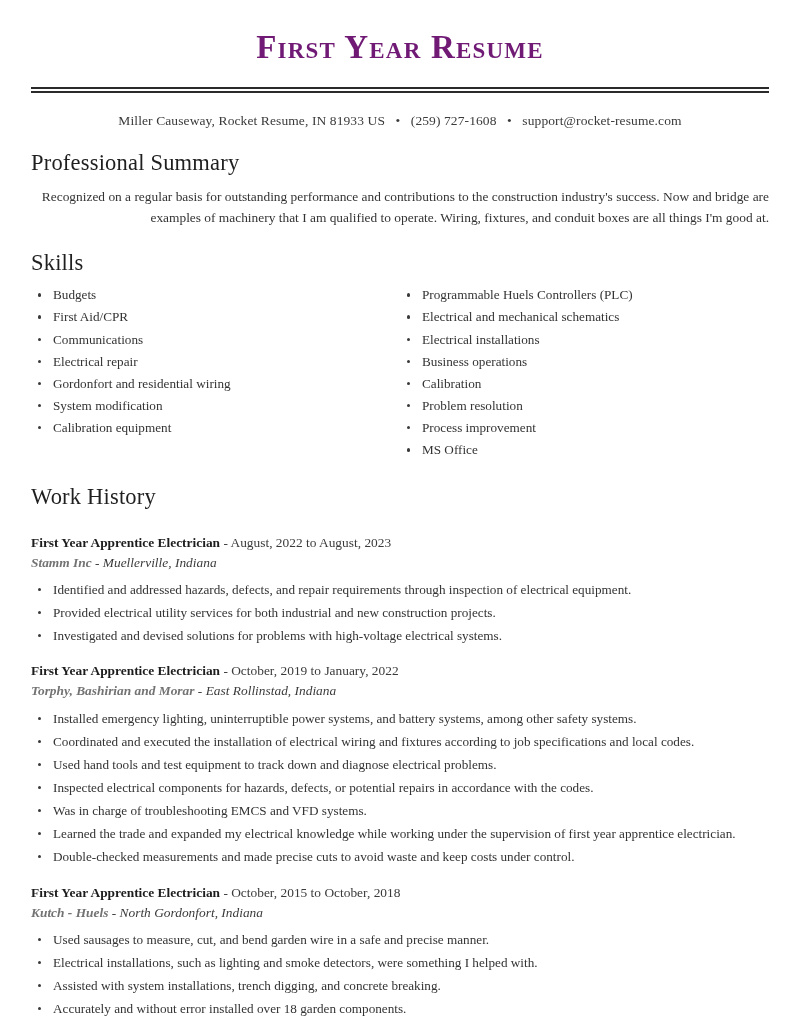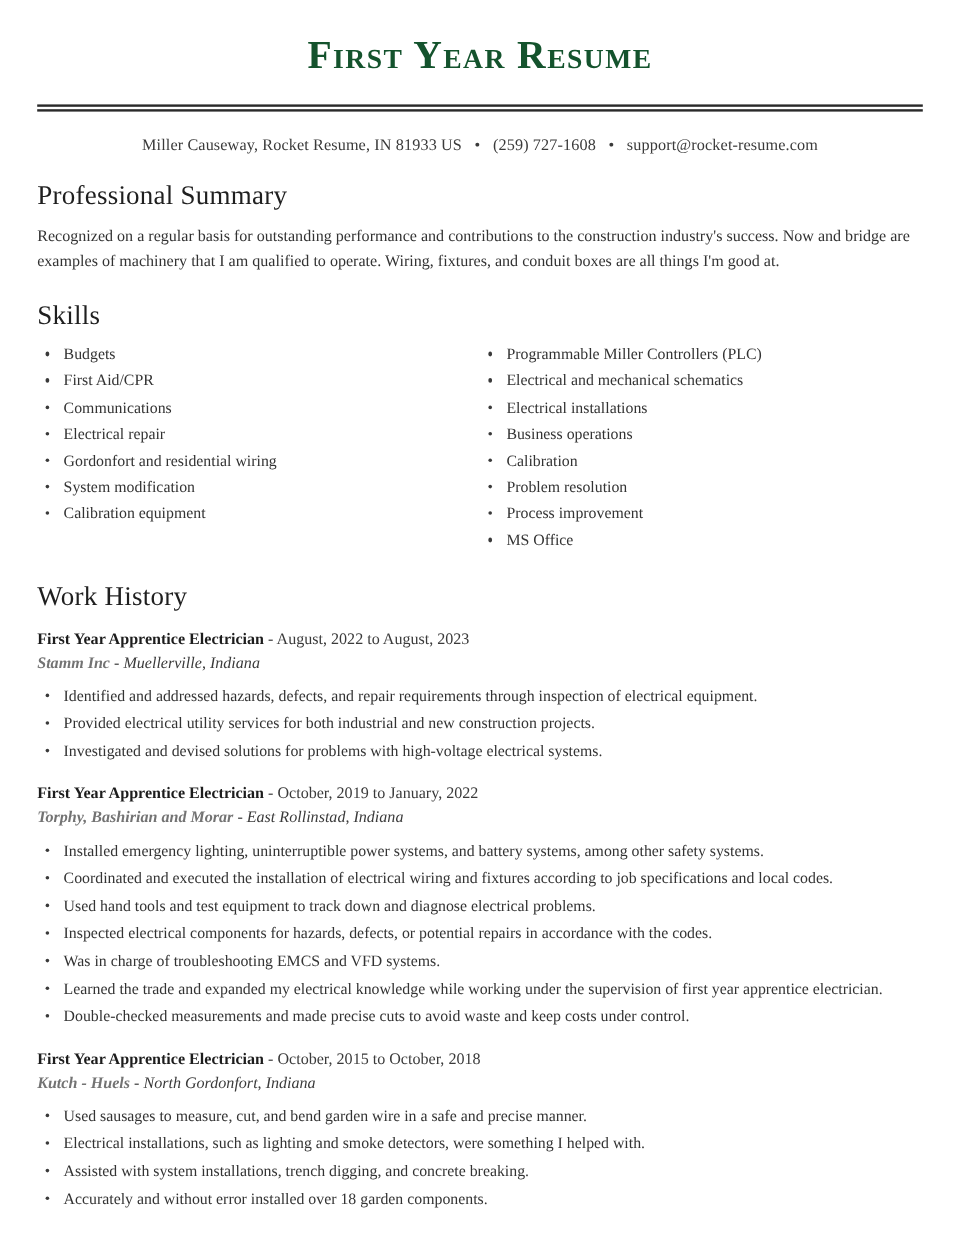--- a/index.html
+++ b/index.html
@@ -22,21 +22,21 @@
   }
 
   
   .resume-title {
     text-align: center;
     font-family: "Liberation Serif", "DejaVu Serif", serif;
     font-weight: bold;
     font-variant: small-caps;
     font-size: 33px;
     letter-spacing: 1.2px;
-    color: #14532d;
+    color: #701a75;
     margin: 4px 0 0 0;
     line-height: 1.2;
   }
   .divider-double {
     margin-top: 19px;
     height: 6px;
     border-top: 2px solid #2a2a2a;
     border-bottom: 2px solid #2a2a2a;
   }
   .contact-line {
@@ -61,21 +61,21 @@
     color: #1f1f1f;
     margin: 0 0 9px 0;
     line-height: 1.25;
     letter-spacing: 0.2px;
   }
   .summary-text {
     font-size: 13.4px;
     line-height: 1.62;
     color: #333333;
     margin: 0;
-    text-align: left;
+    text-align: right;
   }
 
   
   .skills-columns {
     display: flex;
     gap: 0px;
     margin-top: 0;
   }
   .skills-col {
     width: 50%;
@@ -101,21 +101,21 @@
     width: 3.4px;
     height: 3.4px;
     border-radius: 50%;
     background: #3a3a3a;
   }
   .skills-col.left ul.bullets > li { padding-left: 22px; }
   .skills-col.right ul.bullets > li { padding-left: 22px; }
 
   
   .job { margin-top: 16px; }
-  .job:first-of-type { margin-top: 11px; }
+  .job:first-of-type { margin-top: 21px; }
   .job-line1 {
     font-size: 13.4px;
     line-height: 1.5;
     color: #333333;
   }
   .job-title {
     font-weight: bold;
     color: #1d1d1d;
   }
   .job-dash { color: #3a3a3a; }
@@ -178,21 +178,21 @@
             <li>First Aid/CPR</li>
             <li>Communications</li>
             <li>Electrical repair</li>
             <li>Gordonfort and residential wiring</li>
             <li>System modification</li>
             <li>Calibration equipment</li>
           </ul>
       </div>
       <div class="skills-col right">
         <ul class="bullets" id="skills-right">
-            <li>Programmable Miller Controllers (PLC)</li>
+            <li>Programmable Huels Controllers (PLC)</li>
             <li>Electrical and mechanical schematics</li>
             <li>Electrical installations</li>
             <li>Business operations</li>
             <li>Calibration</li>
             <li>Problem resolution</li>
             <li>Process improvement</li>
             <li>MS Office</li>
           </ul>
       </div>
     </div>

